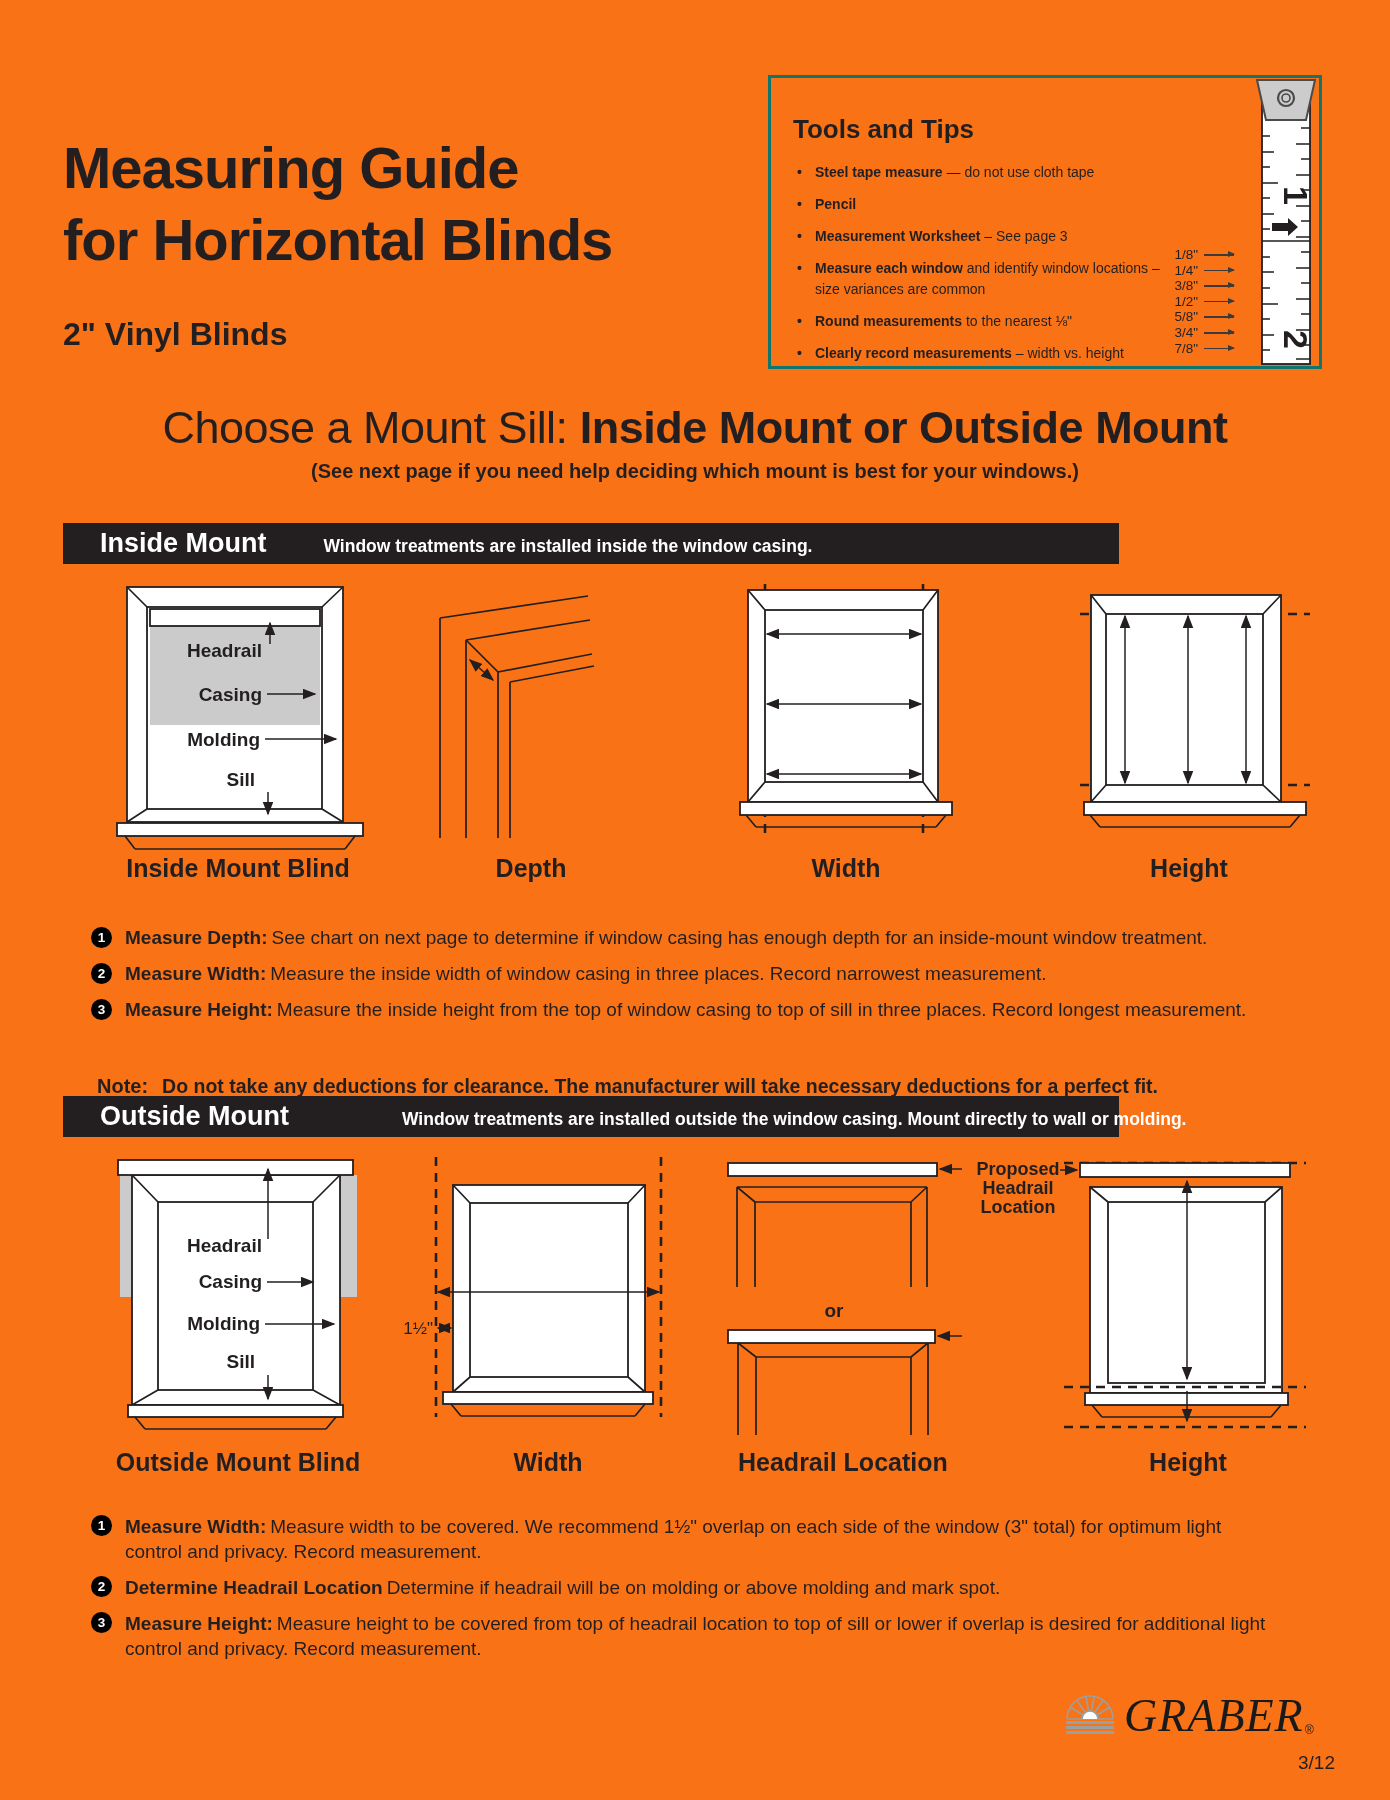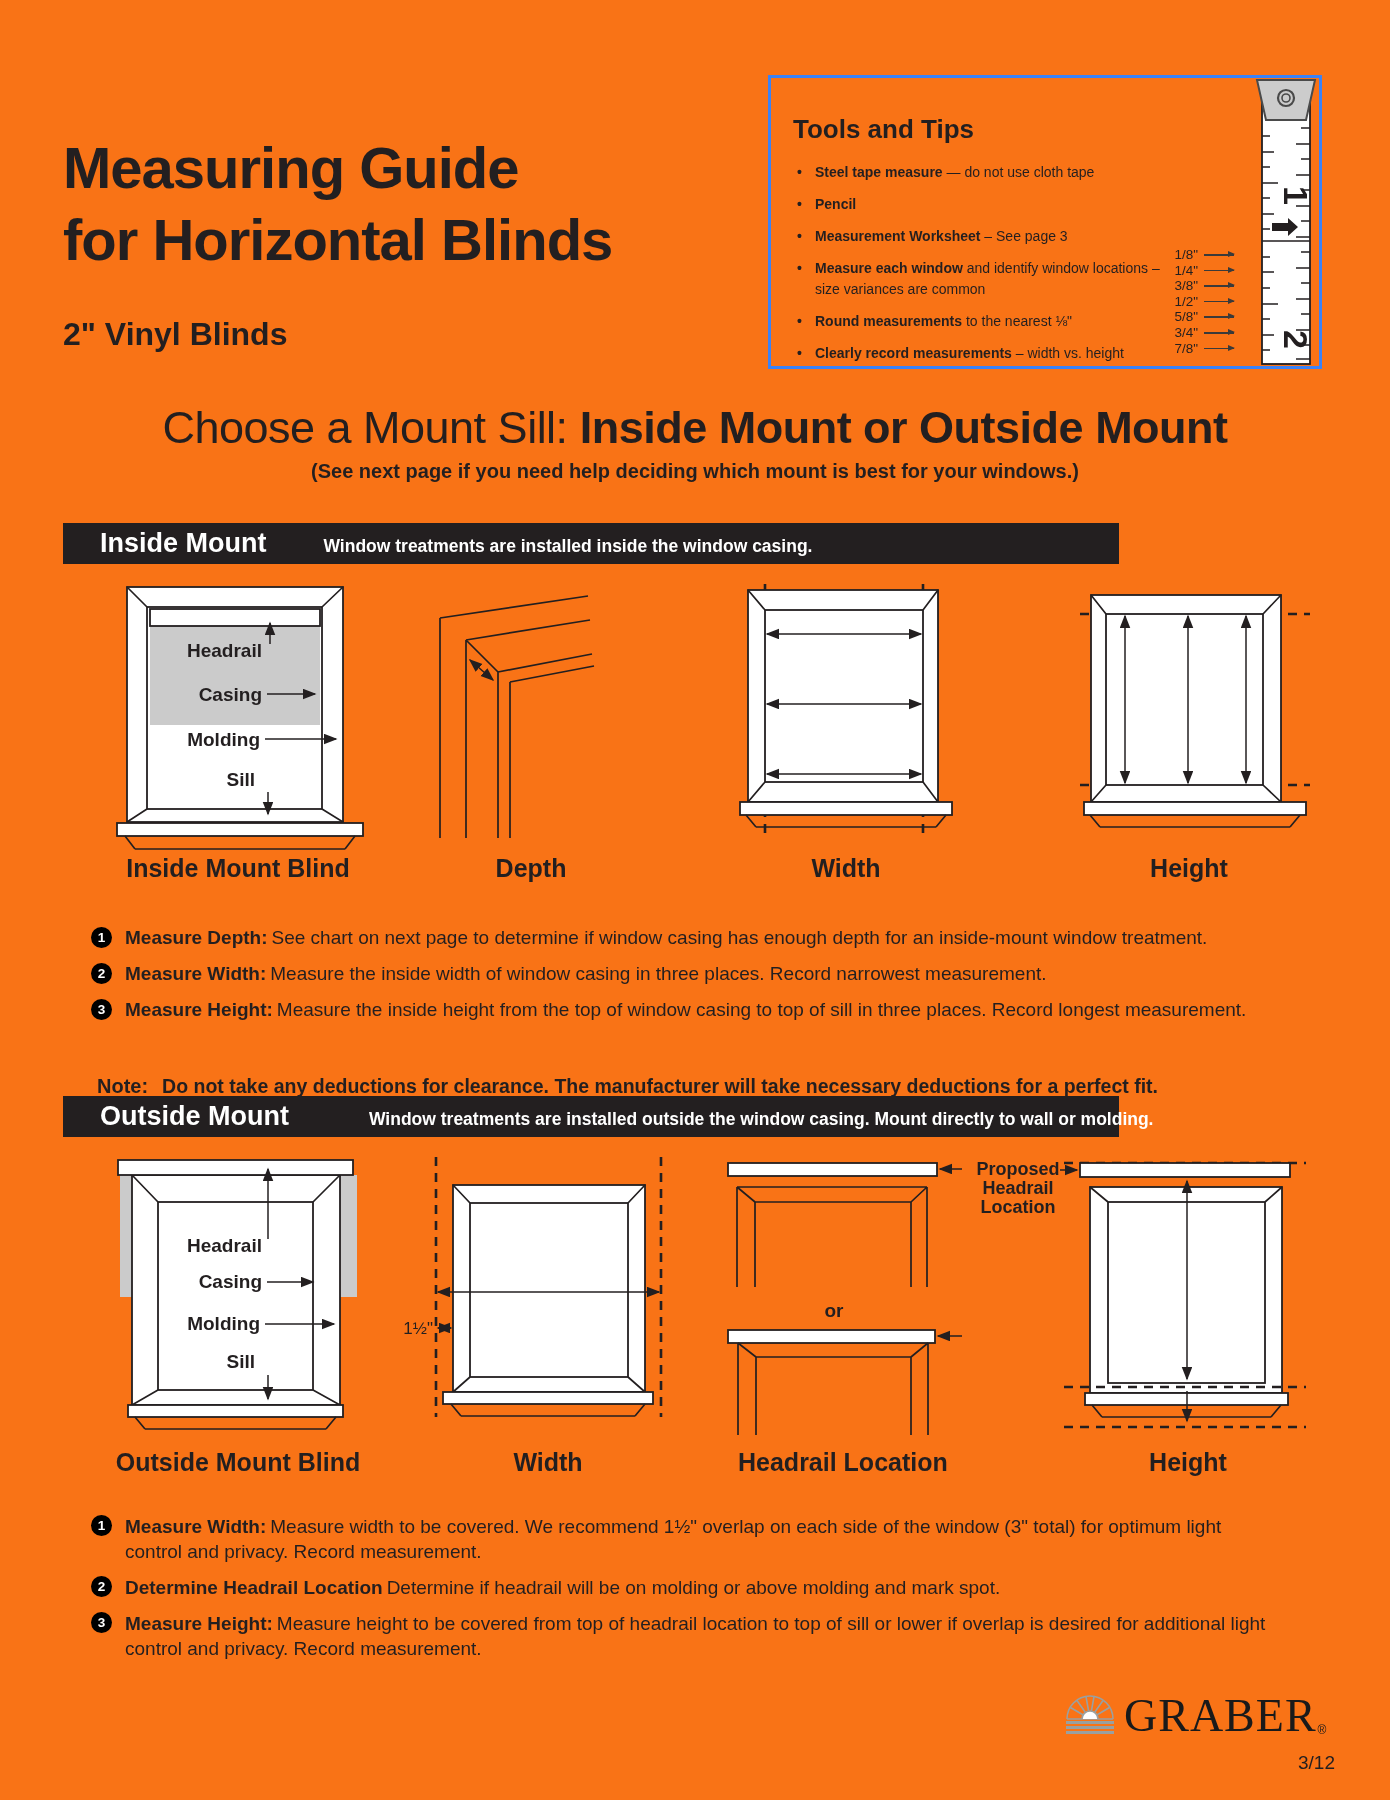--- a/index.html
+++ b/index.html
@@ -3,21 +3,21 @@
 <meta charset="utf-8">
 <style>
   html,body{margin:0;padding:0;background:#fff;}
   .page{position:relative;width:1390px;height:1800px;background:#f97316;overflow:hidden;
         font-family:"Liberation Sans",sans-serif;color:#231f20;}
   
   .title{position:absolute;left:63px;top:132px;font-size:58px;font-weight:bold;
          line-height:72px;letter-spacing:-1px;}
   .product{position:absolute;left:63px;top:316px;font-size:32px;font-weight:bold;}
   .toolsbox{position:absolute;left:768px;top:75px;width:554px;height:294px;
-            border:3px solid #3b82f6;box-sizing:border-box;}
+            border:3px solid #0f766e;box-sizing:border-box;}
   .tools-head{position:absolute;left:22px;top:36px;font-size:26px;font-weight:bold;}
   .bullets{position:absolute;left:24px;top:84px;width:372px;}
   .bullet{position:relative;padding-left:20px;margin-bottom:11px;font-size:14px;line-height:21px;}
   .bullet::before{content:"•";position:absolute;left:2px;top:0;font-weight:bold;}
   
   .rulersvg{position:absolute;left:1248px;top:80px;}
   .fracs{position:absolute;left:1140px;top:247px;width:100px;}
   .fracrow{display:flex;align-items:center;height:15.6px;}
   .fraclabel{width:58px;text-align:right;font-size:13.5px;line-height:15.6px;}
   .arr{width:30px;height:1.5px;background:#3a3a3a;position:relative;margin-left:6px;}
@@ -26,21 +26,21 @@
   
   .mount-head{position:absolute;left:0;right:0;top:402px;text-align:center;font-size:45px;
               letter-spacing:-0.5px;white-space:nowrap;}
   .mount-note{position:absolute;left:0;right:0;top:460px;text-align:center;font-size:20px;font-weight:bold;}
   
   .bar{position:absolute;left:63px;width:1056px;height:41px;background:#231f20;color:#fff;
        white-space:nowrap;line-height:41px;padding-left:37px;box-sizing:border-box;}
   .bar-title{font-size:27px;font-weight:bold;}
   .bar-sub{font-size:17.5px;font-weight:bold;}
   .bar1{top:523px;} .bar1 .bar-sub{margin-left:57px;}
-  .bar2{top:1096px;} .bar2 .bar-sub{margin-left:80px;}
+  .bar2{top:1096px;} .bar2 .bar-sub{margin-left:113px;}
   
   svg{position:absolute;overflow:visible;}
   .ln{stroke:#231f20;stroke-width:1.7;fill:none;}
   .fr{fill:#fff;stroke:#231f20;stroke-width:1.8;}
   .shade{fill:#cbcbcb;stroke:none;}
   .dash{stroke:#231f20;stroke-width:2.6;fill:none;stroke-dasharray:9 7;}
   .aln{stroke:#231f20;stroke-width:1.5;fill:none;}
   .dlabel{font:bold 19px "Liberation Sans",sans-serif;fill:#231f20;}
   .slabel{font:17px "Liberation Sans",sans-serif;fill:#231f20;}
   .rnum{font:bold 34px "Liberation Sans",sans-serif;fill:#231f20;}
@@ -50,21 +50,21 @@
   .steps{position:absolute;left:83px;}
   .step{position:relative;padding-left:42px;font-size:19px;line-height:23px;}
   .steps-in .step{margin-bottom:13px;}
   .steps-out{width:1190px;} .steps-out .step{line-height:25px;margin-bottom:11px;}
   .stepnum{position:absolute;left:8px;top:1px;width:21px;height:21px;border-radius:50%;
            background:#000;color:#fff;font-size:13.5px;font-weight:bold;text-align:center;line-height:21px;}
   .step b{padding-right:4px;}
   .noteline{position:absolute;left:97px;font-size:20px;font-weight:bold;white-space:nowrap;}
   .noteline .notetext{margin-left:14px;font-size:19.5px;}
   
-  .brand{position:absolute;left:1062px;top:1692px;display:flex;align-items:flex-end;}
+  .brand{position:absolute;left:1062px;top:1692px;display:flex;align-items:flex-end;font-style:italic;}
   .brand-text{font-family:"Liberation Serif",serif;font-size:46px;letter-spacing:1px;line-height:40px;color:#1a1a1a;}
   .brand-reg{font-size:12px;line-height:12px;margin-left:1px;color:#1a1a1a;}
   .pagenum{position:absolute;right:55px;top:1752px;font-size:19px;}
 </style>
 </head>
 <body>
 
 <svg width="0" height="0" style="position:absolute">
   <defs>
     <marker id="ah" orient="auto" markerWidth="12" markerHeight="10" refX="8" refY="3.5">

